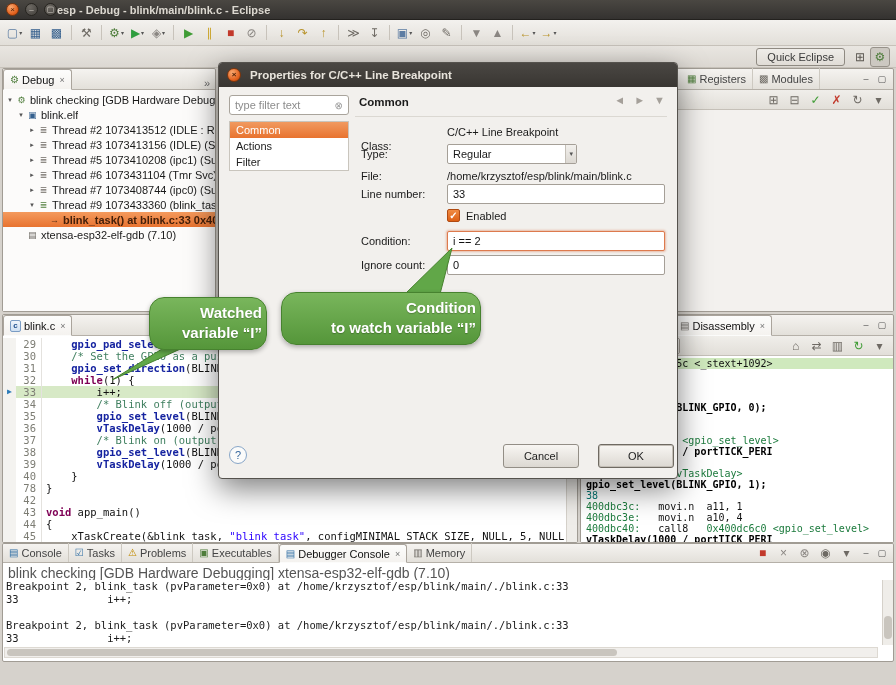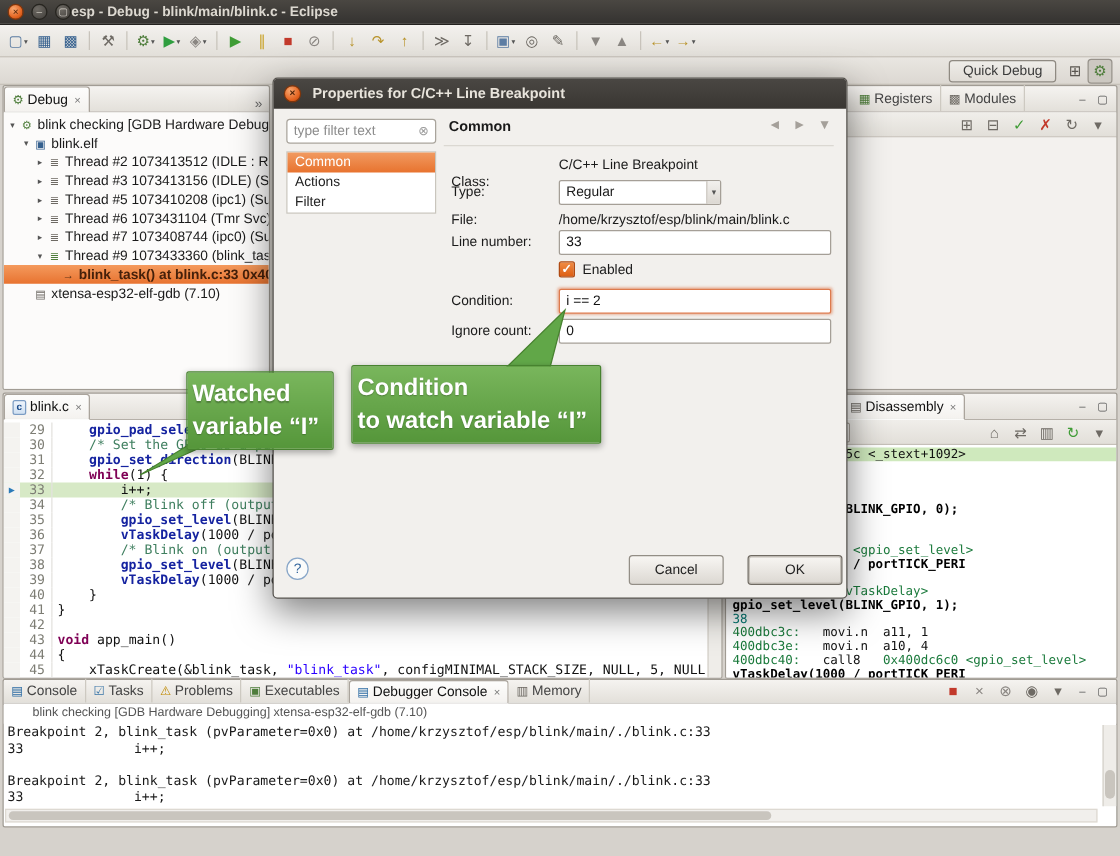--- a/index.html
+++ b/index.html
@@ -79,21 +79,21 @@
   .dis-row{height:11px;line-height:11px;white-space:pre;}
   .dis-row.hl{background:#cfe9bd;}
   .sg-addr{color:#1b7a3c;}
   .sg-num{color:#067a74;}
   .sg-src{font-weight:bold;color:#000;}
 
   
   .console-panel{left:2px;top:543px;width:892px;height:119px;background:#fff;}
   .console-panel .panel-header{height:19px;}
   .console-panel .tab{height:19px;}
-  .console-status{position:absolute;top:20px;left:0;right:0;height:15px;background:#fff;color:#555;padding:1px 23px;font-size:10px;}
+  .console-status{position:absolute;top:20px;left:0;right:0;height:15px;background:#fff;color:#555;padding:1px 5px;font-size:14px;}
   .console-body{position:absolute;top:36px;left:3px;right:15px;bottom:17px;font-family:"DejaVu Sans Mono",monospace;font-size:10.5px;line-height:13px;white-space:pre;overflow:hidden;background:#fff;}
   .con-line{min-height:13px;}
   .scroll-h{position:absolute;left:1px;right:15px;bottom:3px;height:11px;background:#f1efec;border:1px solid #ddd9d2;}
   .thumb-h{position:absolute;top:1px;bottom:1px;left:2px;width:70%;background:#c9c5be;border-radius:4px;}
   .console-panel .scroll-v{top:36px;bottom:16px;}
 
   
   .dialog{position:absolute;left:218px;top:62px;width:460px;height:417px;background:#f2f0ed;border:1px solid #55524d;border-radius:4px;box-shadow:0 10px 30px rgba(0,0,0,.5);z-index:40;}
   .dlg-title{height:24px;background:linear-gradient(#4a4743,#393632);border-radius:3px 3px 0 0;display:flex;align-items:center;color:#e8e4dc;font-weight:bold;font-size:11.5px;}
   .dlg-close{width:14px;height:14px;border-radius:50%;margin:0 9px 0 8px;background:radial-gradient(circle at 35% 30%,#f9a870,#e2611e 65%,#a9440f);border:1px solid #7e350c;color:#4a1f06;font-size:8px;line-height:12px;text-align:center;flex:none;}
@@ -115,21 +115,21 @@
   .r-line{top:125px}.i-line{top:121px}.r-cond{top:172px}.i-cond{top:168px}.r-ign{top:196px}.i-ign{top:192px}
   .chk{position:absolute;left:228px;top:146px;width:13px;height:13px;border-radius:2px;background:linear-gradient(#f08b43,#dd5f14);border:1px solid #b04a12;color:#fff;font-size:10px;line-height:11px;text-align:center;font-weight:bold;}
   .chk-label{position:absolute;left:247px;top:147px;}
   .dlg-btn{position:absolute;top:381px;width:76px;height:24px;line-height:22px;text-align:center;background:linear-gradient(#f8f6f3,#dcd8d2);border:1px solid #938e86;border-radius:3px;color:#222;}
   .btn-cancel{right:98px;}
   .btn-ok{right:3px;border-color:#6f6a62;box-shadow:inset 0 0 0 1px #c3beb6;}
   .help-btn{position:absolute;left:10px;top:383px;width:18px;height:18px;border-radius:50%;border:1px solid #88a6c8;color:#35679e;text-align:center;line-height:16px;background:#fbfbfa;}
 
   
   .tails{position:absolute;left:0;top:0;z-index:55;pointer-events:none;}
-  .callout{position:absolute;z-index:56;background:linear-gradient(180deg,#79b65c,#55963a);border:1px solid #47822f;border-radius:2px;color:#fff;font-size:19px;font-weight:bold;text-align:left;padding:5px 4px;line-height:1.35;box-shadow:0 2px 5px rgba(0,0,0,.3);text-shadow:0 1px 1px rgba(0,0,0,.25);}
+  .callout{position:absolute;z-index:56;background:linear-gradient(180deg,#79b65c,#55963a);border:1px solid #47822f;border-radius:15px;color:#fff;font-size:15px;font-weight:bold;text-align:right;padding:5px 4px;line-height:1.35;box-shadow:0 2px 5px rgba(0,0,0,.3);text-shadow:0 1px 1px rgba(0,0,0,.25);}
   .callout-1{left:149px;top:297px;width:118px;}
   .callout-2{left:281px;top:292px;width:200px;}
 </style>
 </head>
 <body>
 
 <div class="screen">
 
   <div class="titlebar">
     <span class="winbtn close">×</span>
@@ -168,21 +168,21 @@
         <span class="tb-sep"></span>
         <span class="tb-icon" style="color: rgb(138, 134, 130);">▼</span>
         <span class="tb-icon" style="color: rgb(138, 134, 130);">▲</span>
         <span class="tb-sep"></span>
         <span class="tb-icon" style="color: rgb(184, 147, 42);">←<span class="caret">▾</span></span>
         <span class="tb-icon" style="color: rgb(184, 147, 42);">→<span class="caret">▾</span></span>
       </div>
   </div>
 
   <div class="qa">
-    <span class="qa-btn">Quick Debug</span>
+    <span class="qa-btn">Quick Eclipse</span>
     <span class="tb-icons">
         <span class="persp-btn" style="color: rgb(90, 86, 80);">⊞</span>
         <span class="persp-btn active" style="color: rgb(78, 125, 59);">⚙</span>
       </span>
   </div>
 
   <div class="panel debug-panel">
     <div class="panel-header">
       <div class="tab active">
         <span class="tab-ico" style="color:#4e7d3b">⚙</span>
@@ -289,21 +289,21 @@
         <div class="code-row"><span class="ann">&nbsp;</span><span class="lnum">31</span><span class="code"><span class="sg-plain">    </span><span class="sg-fn">gpio_set_direction</span><span class="sg-plain">(BLINK_GPIO, GPIO_MODE_OUTPUT);</span></span></div>
         <div class="code-row"><span class="ann">&nbsp;</span><span class="lnum">32</span><span class="code"><span class="sg-plain">    </span><span class="sg-kw">while</span><span class="sg-plain">(1) {</span></span></div>
         <div class="code-row cur"><span class="ann">▶</span><span class="lnum">33</span><span class="code"><span class="sg-plain">        i++;</span></span></div>
         <div class="code-row"><span class="ann">&nbsp;</span><span class="lnum">34</span><span class="code"><span class="sg-comment">        /* Blink off (output low) */</span></span></div>
         <div class="code-row"><span class="ann">&nbsp;</span><span class="lnum">35</span><span class="code"><span class="sg-plain">        </span><span class="sg-fn">gpio_set_level</span><span class="sg-plain">(BLINK_GPIO, 0);</span></span></div>
         <div class="code-row"><span class="ann">&nbsp;</span><span class="lnum">36</span><span class="code"><span class="sg-plain">        </span><span class="sg-fn">vTaskDelay</span><span class="sg-plain">(1000 / portTICK_PERIOD_MS);</span></span></div>
         <div class="code-row"><span class="ann">&nbsp;</span><span class="lnum">37</span><span class="code"><span class="sg-comment">        /* Blink on (output high) */</span></span></div>
         <div class="code-row"><span class="ann">&nbsp;</span><span class="lnum">38</span><span class="code"><span class="sg-plain">        </span><span class="sg-fn">gpio_set_level</span><span class="sg-plain">(BLINK_GPIO, 1);</span></span></div>
         <div class="code-row"><span class="ann">&nbsp;</span><span class="lnum">39</span><span class="code"><span class="sg-plain">        </span><span class="sg-fn">vTaskDelay</span><span class="sg-plain">(1000 / portTICK_PERIOD_MS);</span></span></div>
         <div class="code-row"><span class="ann">&nbsp;</span><span class="lnum">40</span><span class="code"><span class="sg-plain">    }</span></span></div>
-        <div class="code-row"><span class="ann">&nbsp;</span><span class="lnum">41</span><span class="code"><span class="sg-plain">}</span></span></div>
+        <div class="code-row"><span class="ann">&nbsp;</span><span class="lnum">78</span><span class="code"><span class="sg-plain">}</span></span></div>
         <div class="code-row"><span class="ann">&nbsp;</span><span class="lnum">42</span><span class="code"><span class="sg-plain"></span></span></div>
         <div class="code-row"><span class="ann">&nbsp;</span><span class="lnum">43</span><span class="code"><span class="sg-kw">void</span><span class="sg-plain"> app_main()</span></span></div>
         <div class="code-row"><span class="ann">&nbsp;</span><span class="lnum">44</span><span class="code"><span class="sg-plain">{</span></span></div>
         <div class="code-row"><span class="ann">&nbsp;</span><span class="lnum">45</span><span class="code"><span class="sg-plain">    xTaskCreate(&amp;blink_task, </span><span class="sg-str">"blink_task"</span><span class="sg-plain">, configMINIMAL_STACK_SIZE, NULL, 5, NULL);</span></span></div>
       </div>
     <div class="scroll-v">
         <div class="thumb-v"></div>
       </div>
   </div>
 

